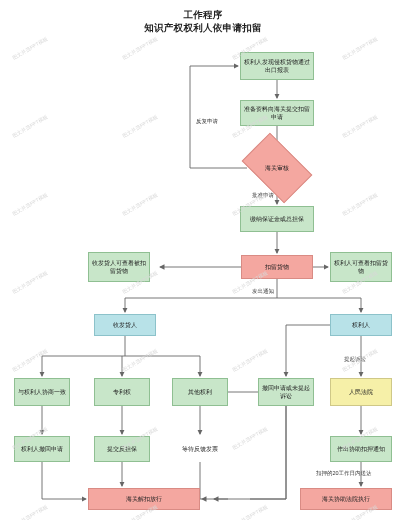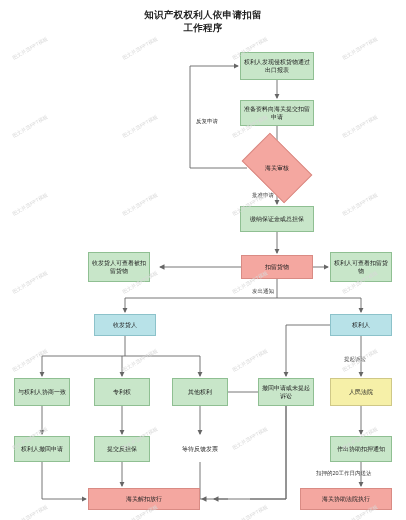--- a/index.html
+++ b/index.html
@@ -130,22 +130,22 @@
 
     <path d="M258,392 L214,392" marker-end="none"></path>
     <path d="M286,406 L286,499" marker-end="none"></path>
     <path d="M286,499 L202,499"></path>
 
     <path d="M361,462 L361,486"></path>
   </g>
 </svg>
 
 <div class="title">
+  <div>工作程序</div>
   <div>知识产权权利人依申请扣留</div>
-  <div>工作程序</div>
 </div>
 
 <div id="nodes">
     <div class="node green" style="left: 240px; top: 52px; width: 74px; height: 28px;">
       <span>权利人发现侵权货物通过出口报表</span>
     </div>
     <div class="node green" style="left: 240px; top: 100px; width: 74px; height: 26px;">
       <span>准备资料向海关提交扣留申请</span>
     </div>
     <div class="diamond-wrap" style="left: 247px; top: 148px; width: 60px; height: 40px;">

